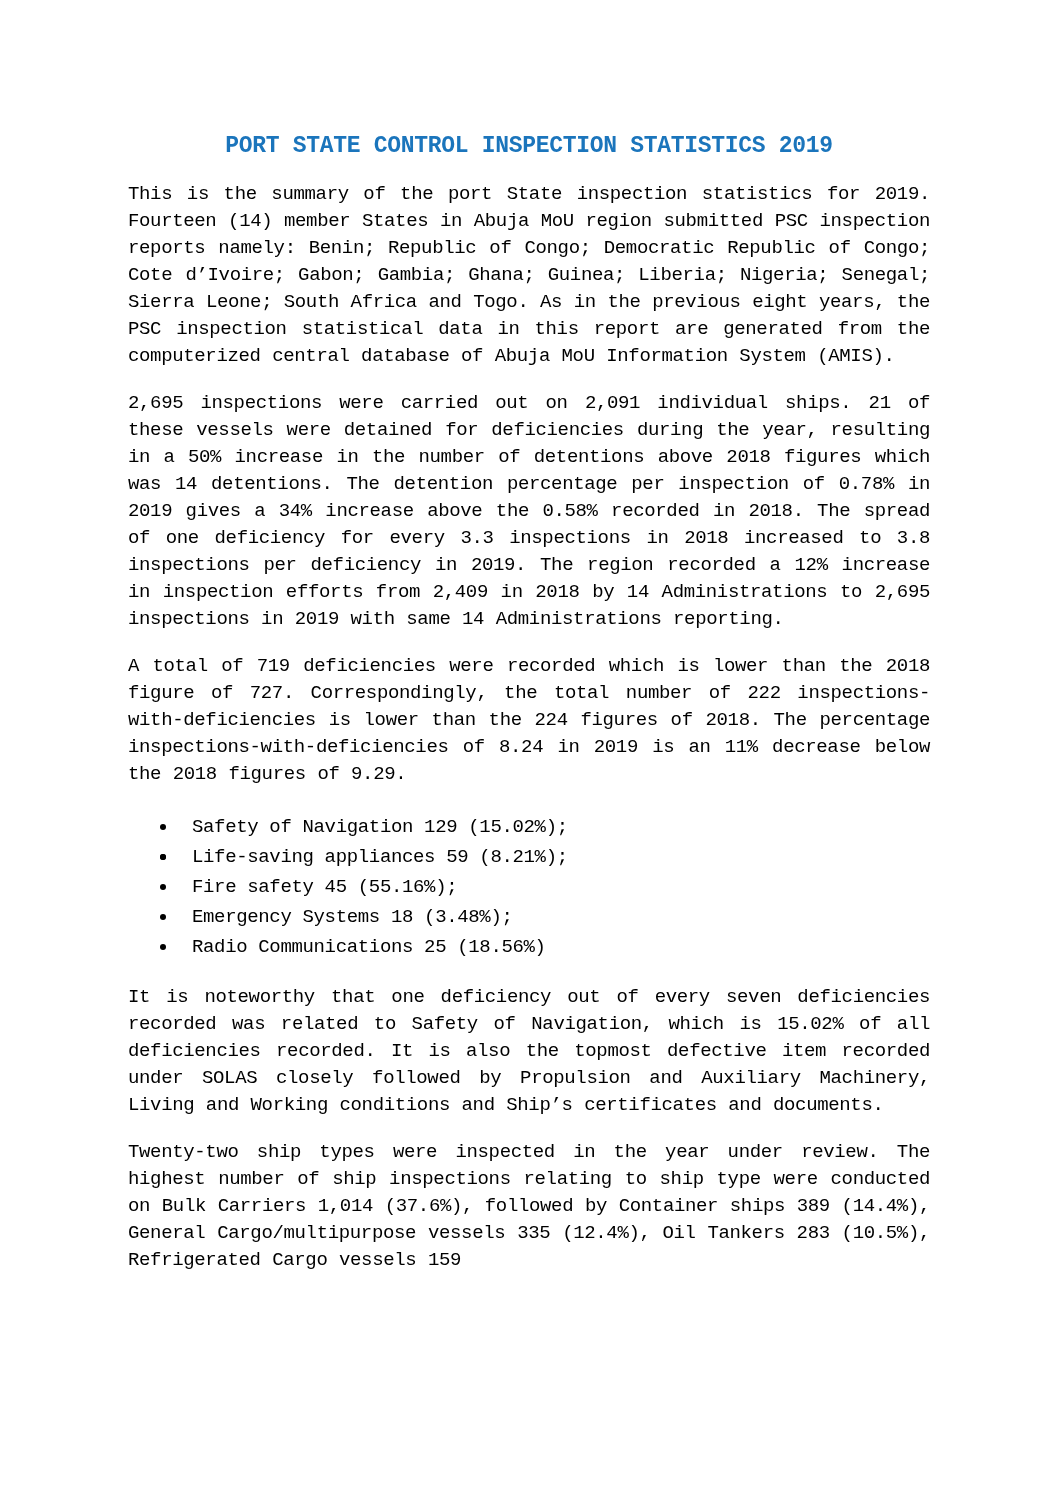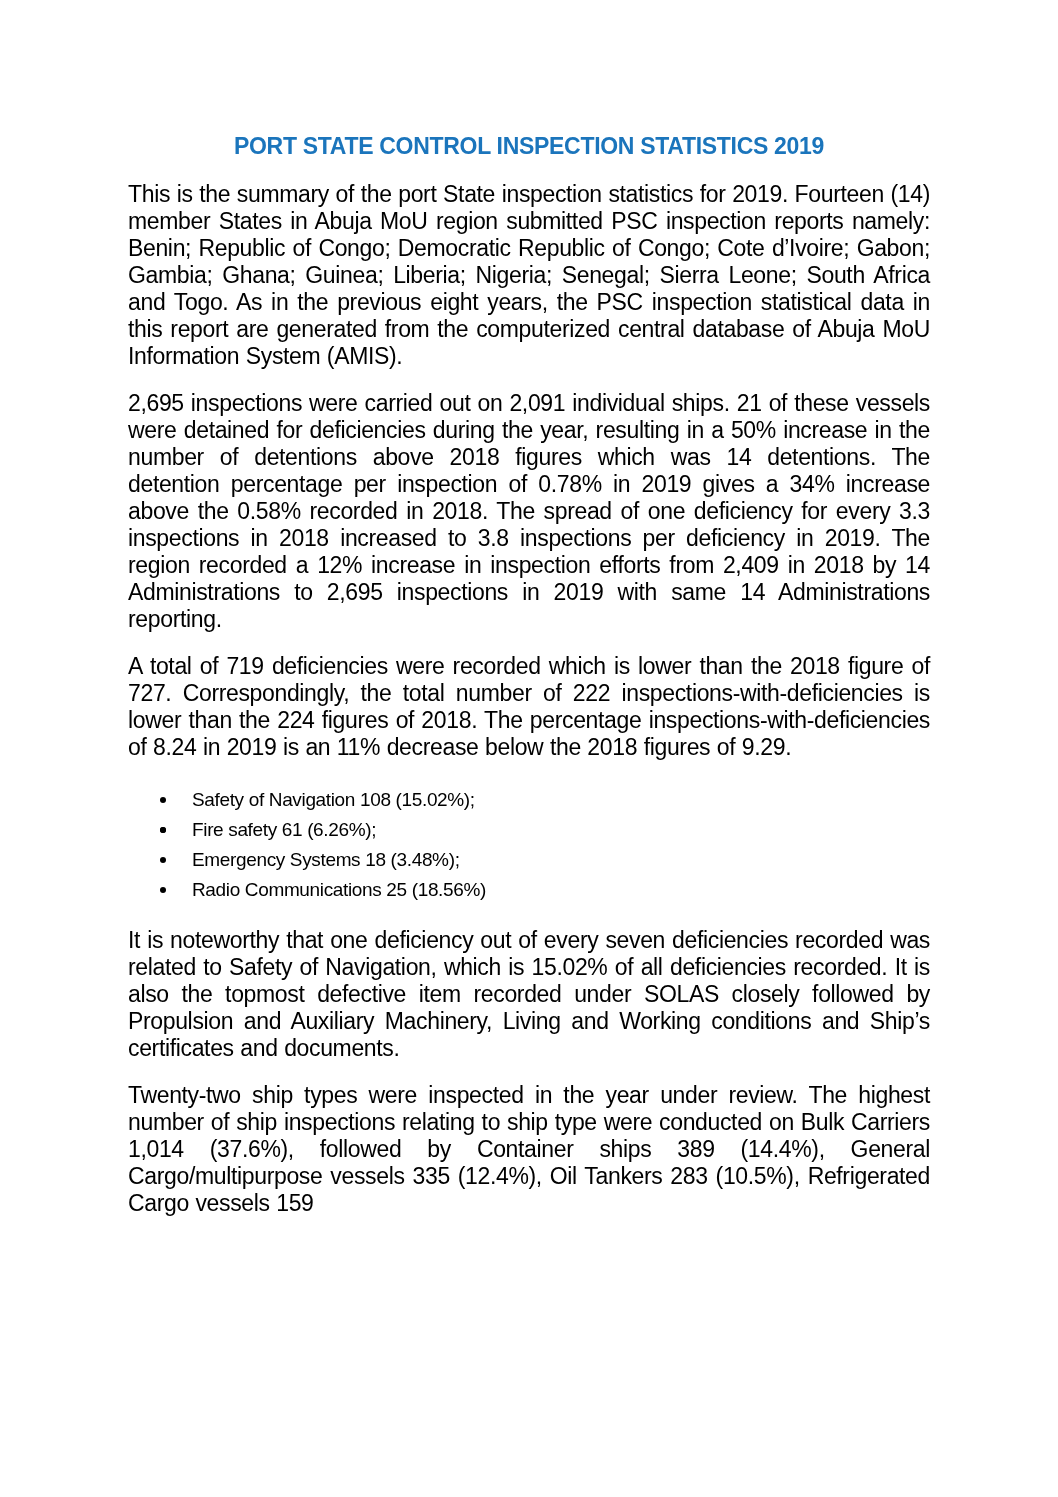--- a/index.html
+++ b/index.html
@@ -8,32 +8,33 @@
     font-family: "Liberation Sans", sans-serif;
     color: #000000;
   }
   .page {
     position: relative;
     width: 1058px;
     height: 1333px;
     background: #ffffff;
     padding: 131px 128px 0 128px;
     overflow: hidden;
+    font-family: Liberation Mono, monospace;
   }
   .doc-title {
     text-align: center;
     font-weight: bold;
     font-size: 23px;
     line-height: 30px;
     color: #1b75bc;
     letter-spacing: -0.3px;
     margin-bottom: 20px;
   }
   p.body-para {
-    font-size: 23px;
+    font-size: 19px;
     line-height: 27px;
     letter-spacing: -0.35px;
     text-align: justify;
     margin-bottom: 20px;
     word-spacing: 0.5px;
   }
   ul.deficiency-list {
     list-style: none;
     margin: 24px 0 22px 0;
   }
@@ -71,23 +72,24 @@
   <h1 class="doc-title">PORT STATE CONTROL INSPECTION STATISTICS 2019</h1>
 
   <p class="body-para">This is the summary of the port State inspection statistics for 2019. Fourteen (14) member States in Abuja MoU region submitted PSC inspection reports namely: Benin; Republic of Congo; Democratic Republic of Congo; Cote d’Ivoire; Gabon; Gambia; Ghana; Guinea; Liberia; Nigeria; Senegal; Sierra Leone; South Africa and Togo. As in the previous eight years, the PSC inspection statistical data in this report are generated from the computerized central database of Abuja MoU Information System (AMIS).</p>
 
   <p class="body-para">2,695 inspections were carried out on 2,091 individual ships. 21 of these vessels were detained for deficiencies during the year, resulting in a 50% increase in the number of detentions above 2018 figures which was 14 detentions. The detention percentage per inspection of 0.78% in 2019 gives a 34% increase above the 0.58% recorded in 2018. The spread of one deficiency for every 3.3 inspections in 2018 increased to 3.8 inspections per deficiency in 2019. The region recorded a 12% increase in inspection efforts from 2,409 in 2018 by 14 Administrations to 2,695 inspections in 2019 with same 14 Administrations reporting.</p>
 
   <p class="body-para">A total of 719 deficiencies were recorded which is lower than the 2018 figure of 727. Correspondingly, the total number of 222 inspections-with-deficiencies is lower than the 224 figures of 2018. The percentage inspections-with-deficiencies of 8.24 in 2019 is an 11% decrease below the 2018 figures of 9.29.</p>
 
 
   <ul class="deficiency-list">
-    <li><span class="bullet"></span><span>Safety of Navigation 108 (15.02%);</span></li>
+    <li><span class="bullet"></span><span>Safety of Navigation 129 (15.02%);</span></li>
     <li><span class="bullet"></span></li>
-    <li><span class="bullet"></span><span>Fire safety 61 (6.26%);</span></li>
+    <li><span class="bullet"></span><span>Life-saving appliances 59 (8.21%);</span></li>
+    <li><span class="bullet"></span><span>Fire safety 45 (55.16%);</span></li>
     <li><span class="bullet"></span><span>Emergency Systems 18 (3.48%);</span></li>
     <li><span class="bullet"></span><span>Radio Communications 25 (18.56%)</span></li>
   </ul>
 
   <p class="body-para">It is noteworthy that one deficiency out of every seven deficiencies recorded was related to Safety of Navigation, which is 15.02% of all deficiencies recorded. It is also the topmost defective item recorded under SOLAS closely followed by Propulsion and Auxiliary Machinery, Living and Working conditions and Ship’s certificates and documents.</p>
 
   <p class="body-para">Twenty-two ship types were inspected in the year under review. The highest number of ship inspections relating to ship type were conducted on Bulk Carriers 1,014 (37.6%), followed by Container ships 389 (14.4%), General Cargo/multipurpose vessels 335 (12.4%), Oil Tankers 283 (10.5%), Refrigerated Cargo vessels 159</p>
 
   <div class="page-footer">1</div>
 

